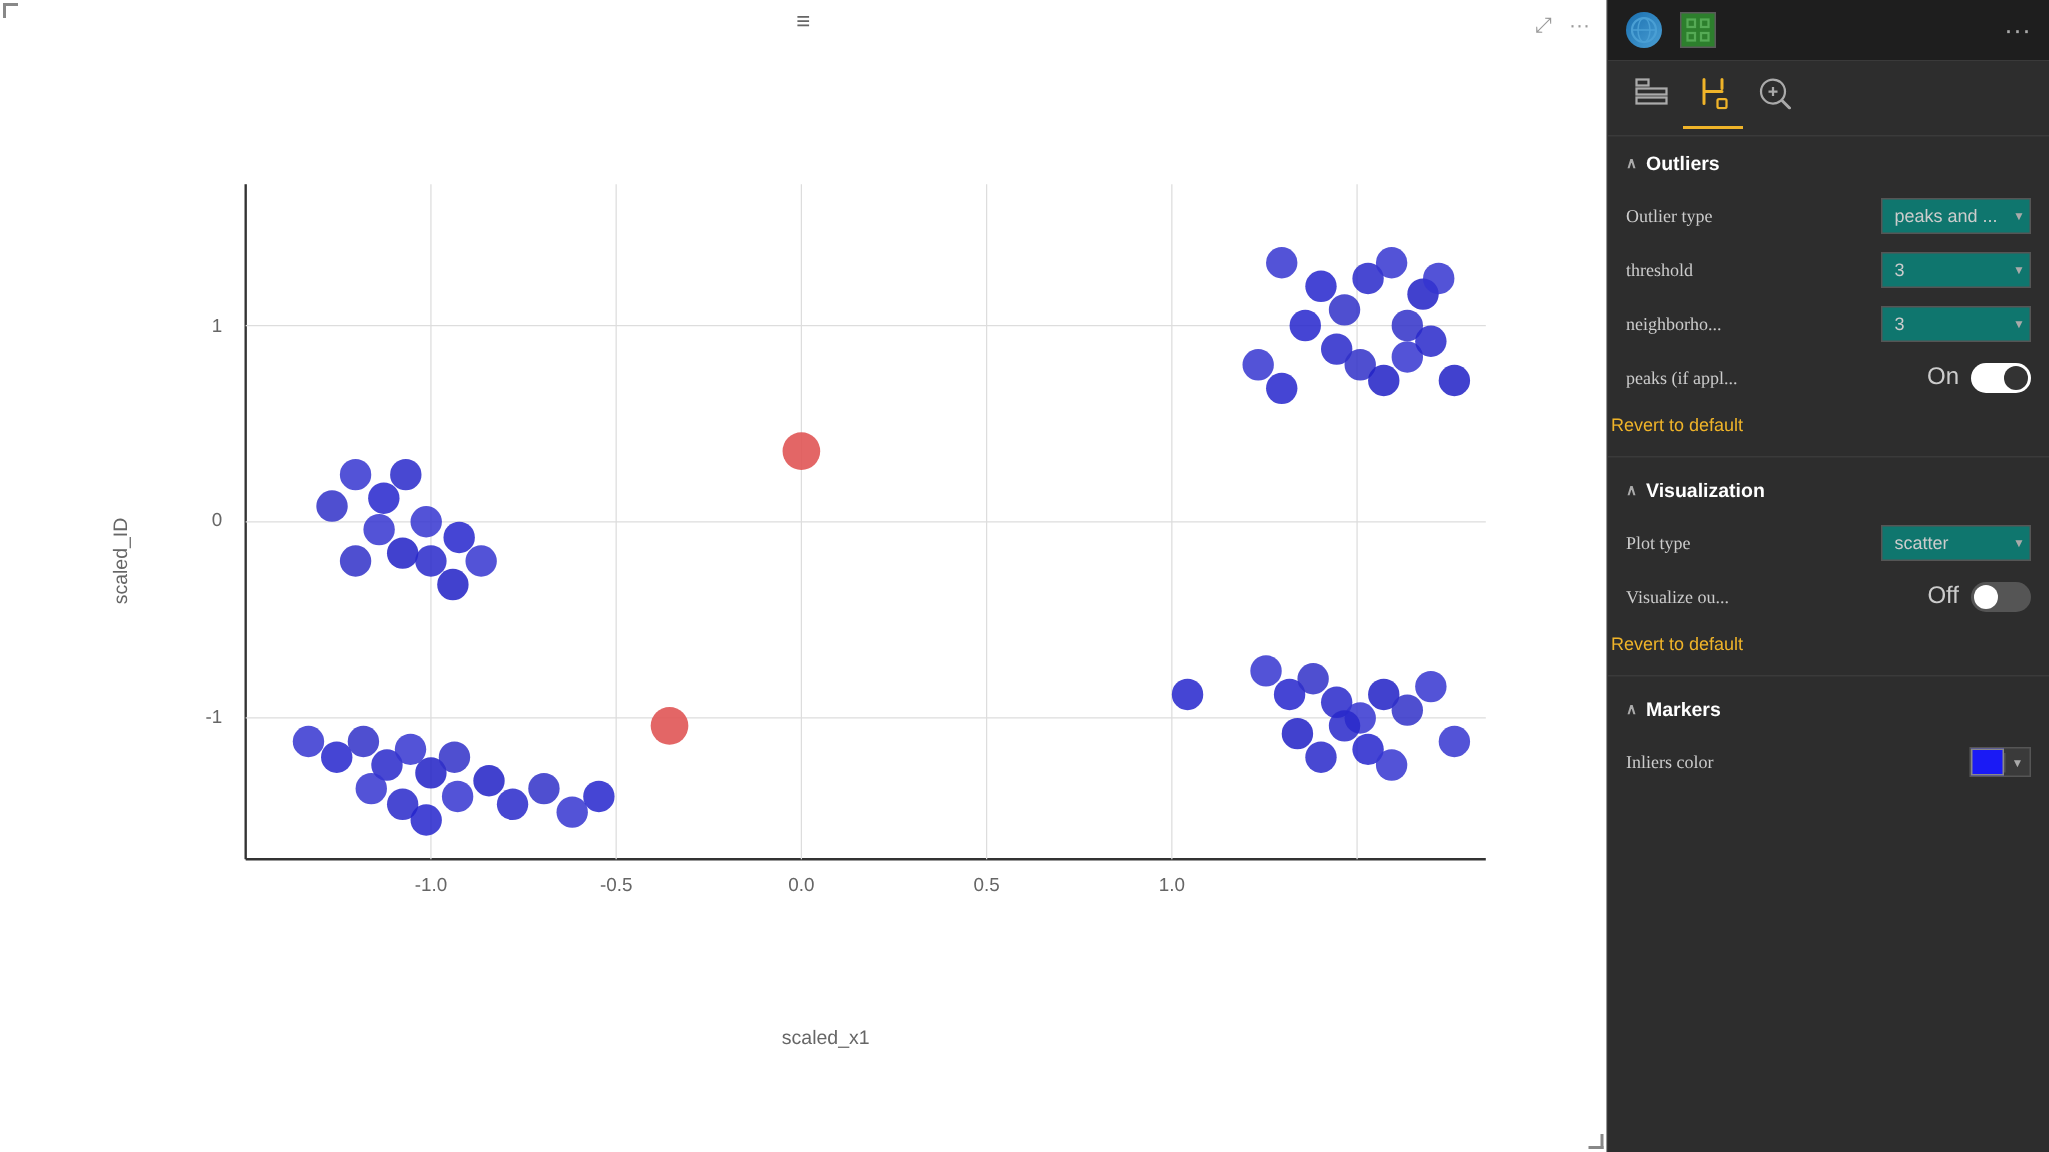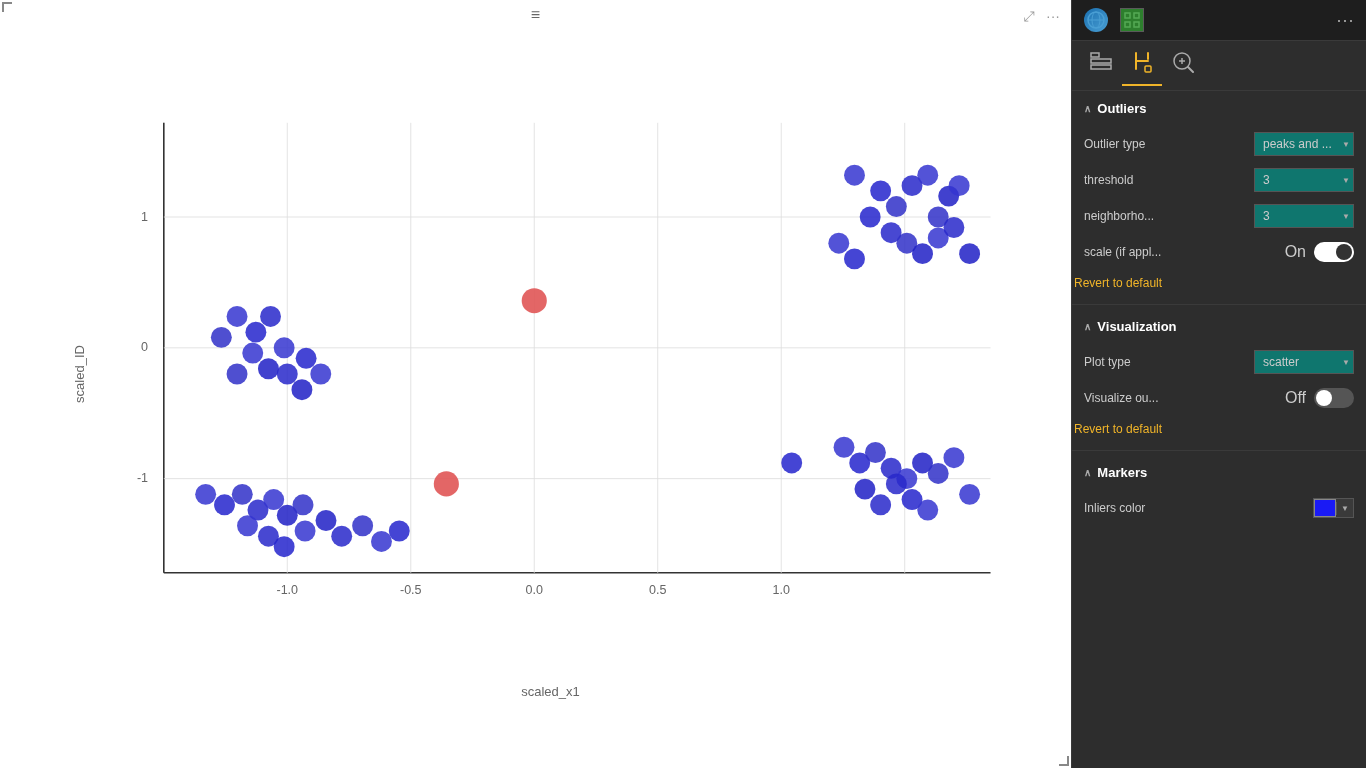--- a/index.html
+++ b/index.html
@@ -154,20 +154,21 @@
       align-items: center;
       padding: 6px 12px;
       min-height: 36px;
     }
 
     .setting-label {
       color: #ccc;
       font-size: 12px;
       flex: 1;
       min-width: 80px;
+      font-family: Liberation Serif, serif;
     }
 
     .dropdown-wrapper {
       position: relative;
       display: inline-block;
     }
 
     .dropdown-wrapper::after {
       content: '▼';
       position: absolute;
@@ -522,21 +523,21 @@
       <div class="dropdown-wrapper">
         <select>
           <option>3</option>
           <option>5</option>
           <option>10</option>
         </select>
       </div>
     </div>
 
     <div class="setting-row">
-      <span class="setting-label">scale (if appl...</span>
+      <span class="setting-label">peaks (if appl...</span>
       <div class="toggle-container">
         <span class="toggle-label-text">On</span>
         <label class="toggle">
           <input type="checkbox" checked="" style="">
           <span class="toggle-slider"></span>
         </label>
       </div>
     </div>
 
     <a class="revert-link">Revert to default</a>

